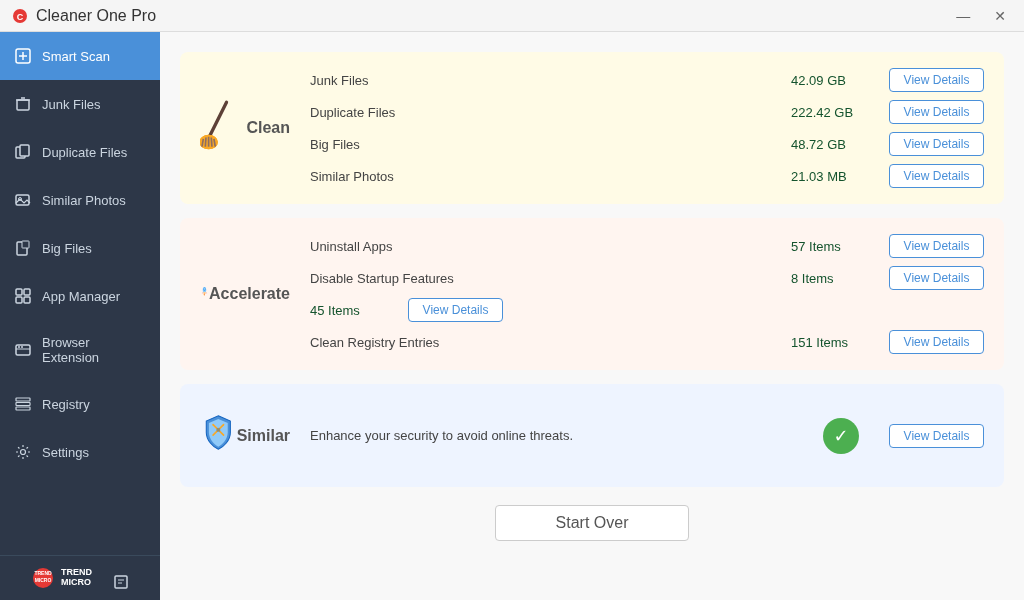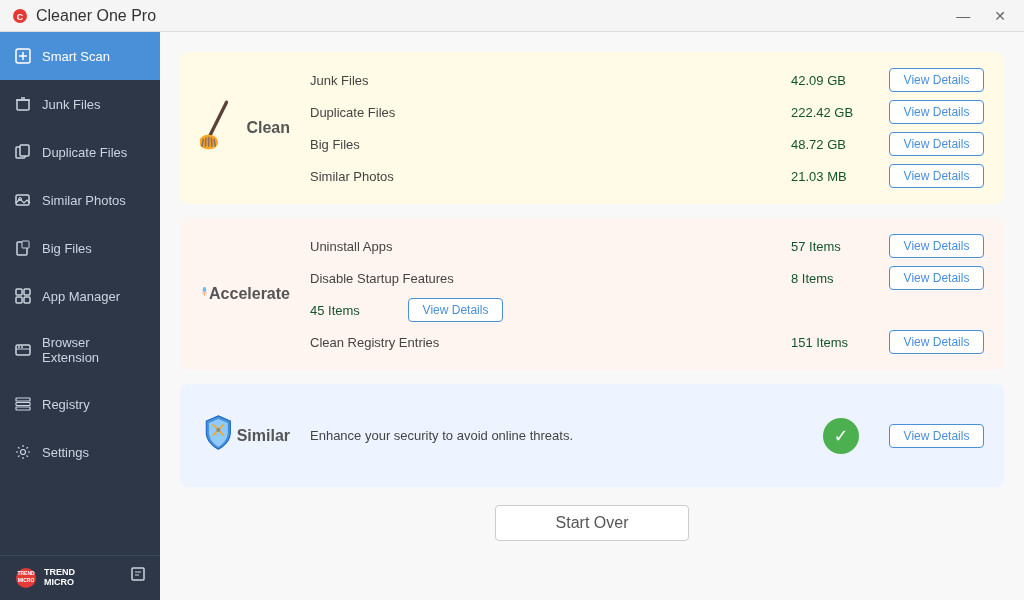--- a/index.html
+++ b/index.html
@@ -79,23 +79,23 @@
       width: 18px;
       height: 18px;
       flex-shrink: 0;
       display: flex;
       align-items: center;
       justify-content: center;
     }
     .sidebar-bottom {
       margin-top: auto;
       border-top: 1px solid #3a4a5c;
-      padding: 10px 14px;
-      display: flex;
-      align-items: flex-start;
+      padding: 10px 31px;
+      display: flex;
+      align-items: flex-end;
       justify-content: space-between;
     }
     .trend-micro-logo {
       display: flex;
       align-items: center;
       gap: 6px;
       color: #cbd5e0;
       font-size: 10px;
       font-weight: bold;
     }

